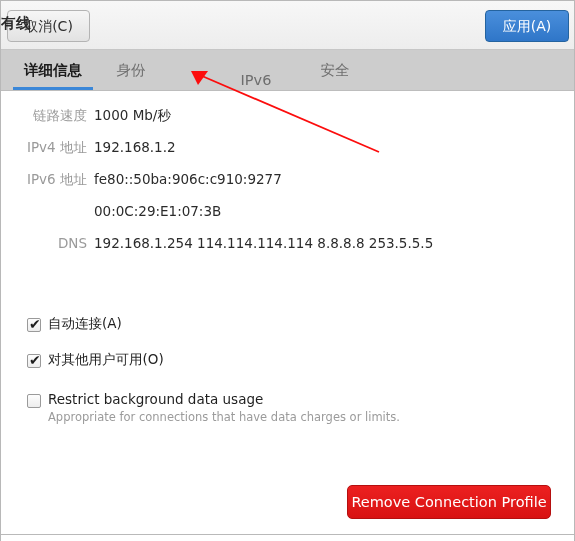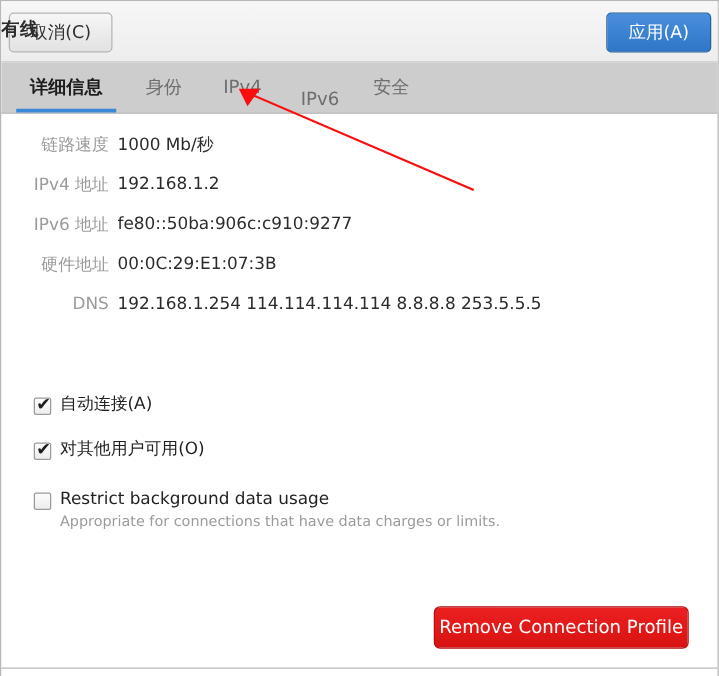--- a/index.html
+++ b/index.html
@@ -103,21 +103,21 @@
     position: absolute;
     left: 0; right: 0;
     bottom: 0;
     height: 3px;
     background: #3b87d8;
   }
   #tab-0 { left: 12px;  width: 80px; }
   #tab-1 { left: 108px; width: 44px; }
   #tab-2 { left: 172px; width: 42px; }
   #tab-3 { left: 234px; width: 42px; margin-top: 10px; }
-  #tab-4 { left: 290px; width: 44px; }
+  #tab-4 { left: 312px; width: 44px; }
 
   
   #details {
     position: absolute;
     left: 0; top: 103px;
     width: 575px;
   }
   .detail-row {
     position: relative;
     height: 32px;
@@ -231,40 +231,38 @@
 
   <div id="headerbar">
     <div class="hdr-btn" id="cancel-button">取消(C)</div>
     <div id="header-title">有线</div>
     <div class="hdr-btn" id="apply-button">应用(A)</div>
   </div>
 
   <div id="tabbar">
     <div class="tab active" id="tab-0">详细信息</div>
     <div class="tab" id="tab-1">身份</div>
-    <div class="tab" id="tab-2">IPv4</div>
     <div class="tab" id="tab-3">IPv6</div>
     <div class="tab" id="tab-4">安全</div>
   </div>
 
   <div id="details">
     <div class="detail-row">
       <span class="detail-label">链路速度</span>
       <span class="detail-value">1000 Mb/秒</span>
     </div>
     <div class="detail-row">
       <span class="detail-label">IPv4 地址</span>
       <span class="detail-value">192.168.1.2</span>
     </div>
     <div class="detail-row">
       <span class="detail-label">IPv6 地址</span>
       <span class="detail-value">fe80::50ba:906c:c910:9277</span>
     </div>
     <div class="detail-row">
-      <span class="detail-label">硬件地址</span>
       <span class="detail-value">00:0C:29:E1:07:3B</span>
     </div>
     <div class="detail-row">
       <span class="detail-label">DNS</span>
       <span class="detail-value">192.168.1.254 114.114.114.114 8.8.8.8 253.5.5.5</span>
     </div>
   </div>
 
   <div id="options">
     <div class="option-row" id="opt-0">

